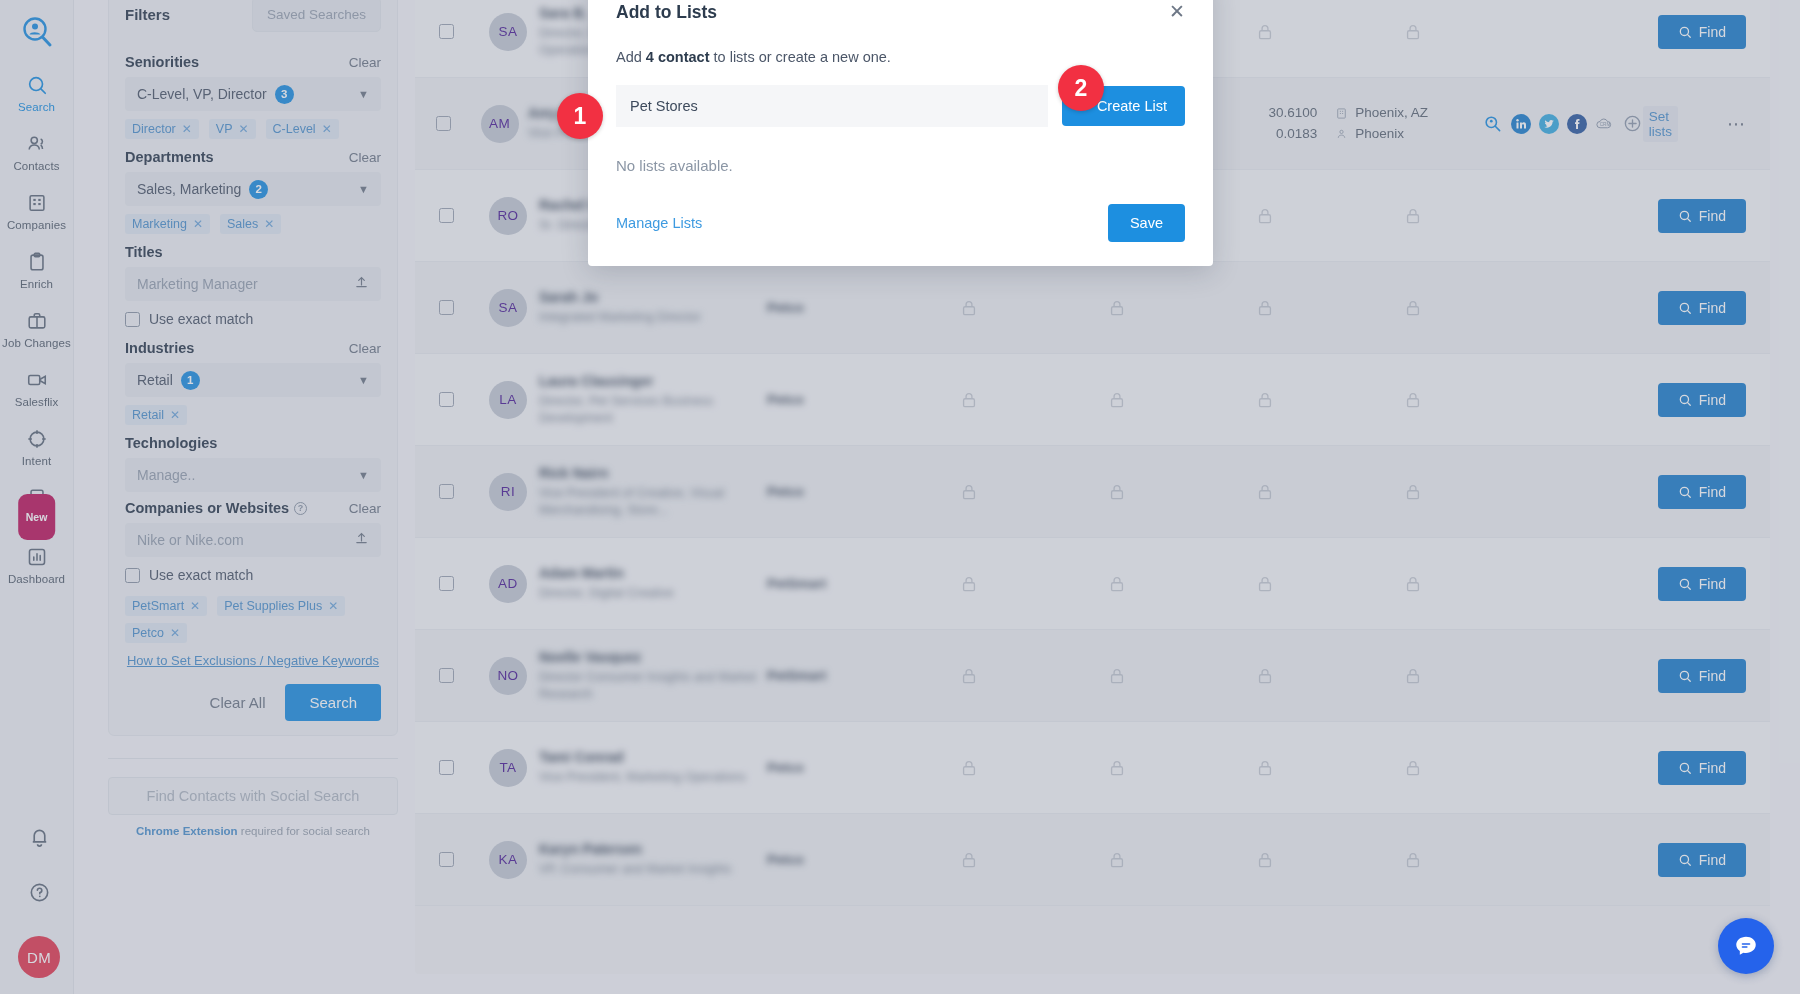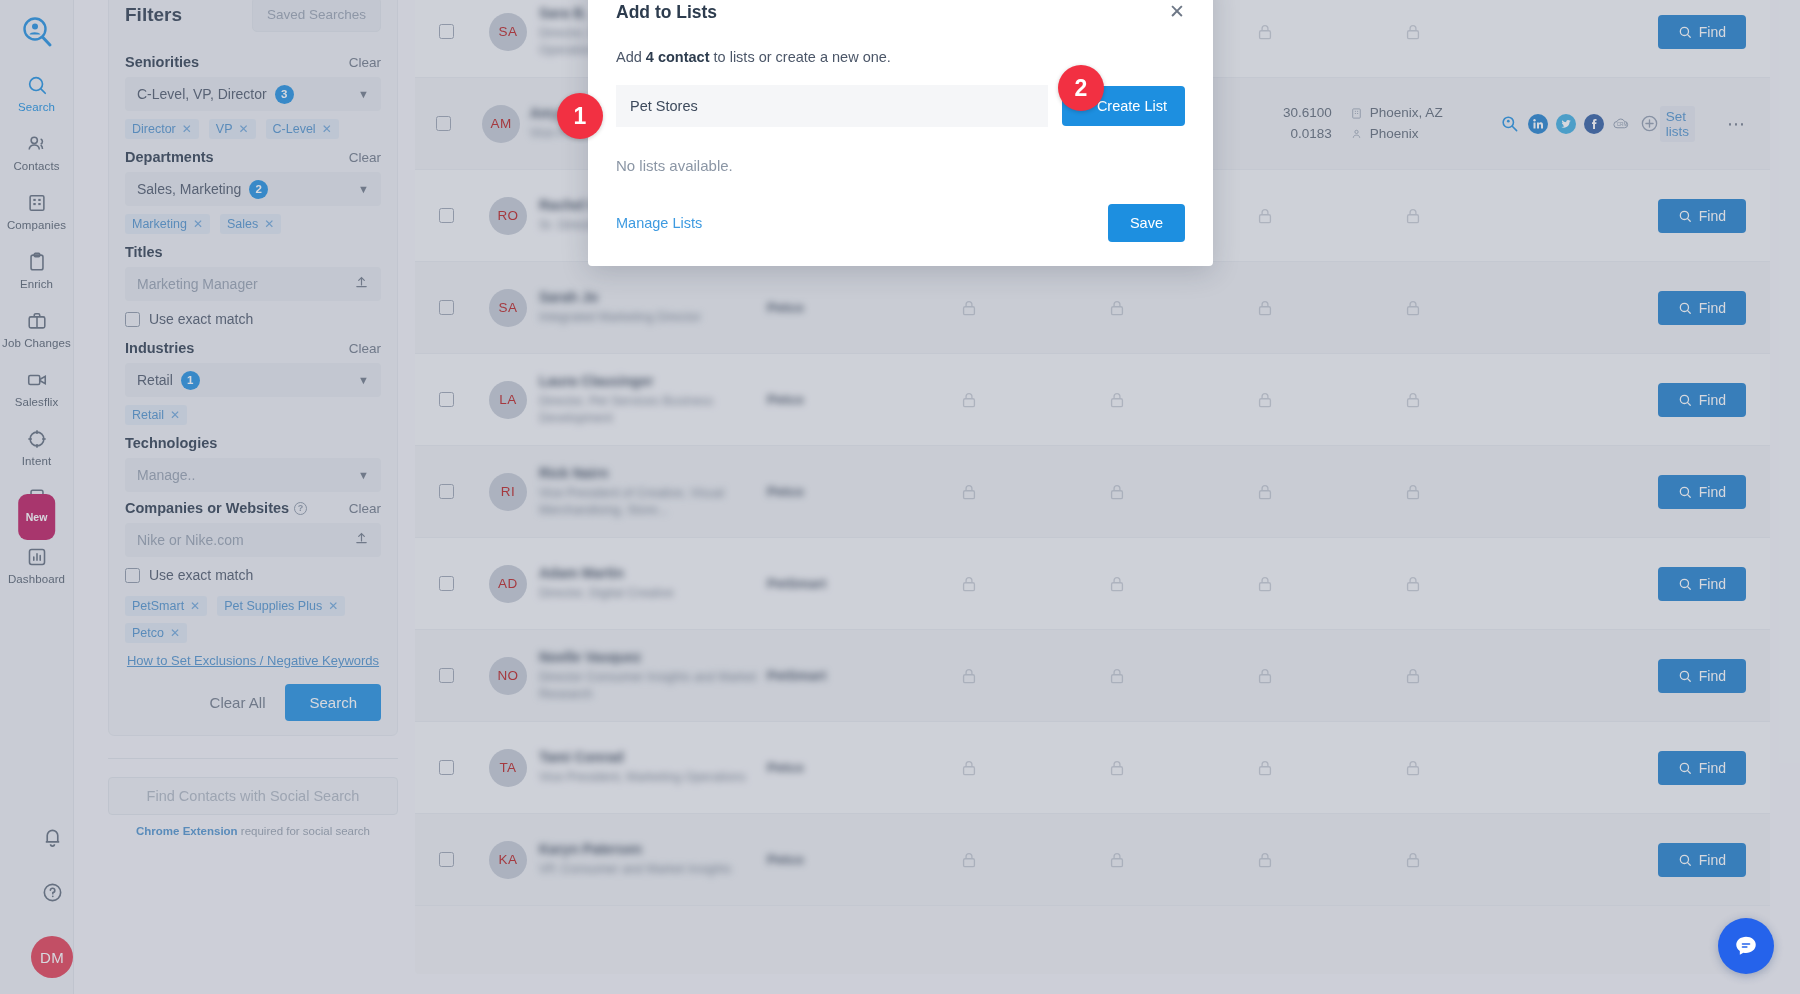--- a/index.html
+++ b/index.html
@@ -38,36 +38,36 @@
   }
   .rail-item .ico { width: 26px; height: 26px; display:flex; align-items:center; justify-content:center; color:#5f6b7a; }
   .rail-item .lbl { font-size: 11.5px; color: #55606e; letter-spacing: .1px; white-space: nowrap; }
   .rail-item.active .ico { color: #1a8fe0; }
   .rail-item.active .lbl { color: #1a8fe0; }
   .badge-new {
     position: absolute; top: -8px; left: 50%; transform: translateX(-50%);
     background: #be185d; color: #fff; font-size: 10.5px; font-weight: 600;
     border-radius: 9px; padding: 16px 8px; line-height: 14px; margin-top: 19px;
   }
-  .rail-bottom { position: absolute; bottom: 16px; left: 15px; width: 74px;
+  .rail-bottom { position: absolute; bottom: 16px; left: 2px; width: 74px;
     display: flex; flex-direction: column; align-items: center; gap: 28px; }
   .avatar-dm {
     width: 42px; height: 42px; border-radius: 50%; background: #e23b52;
     color: #fff; display:flex; align-items:center; justify-content:center;
     font-size: 15px; font-weight: 500; letter-spacing: .3px;
   }
 
   
   .filters {
     position: absolute; left: 108px; top: -20px; width: 290px;
     background: #eceef2; border: 1px solid #e3e6eb; border-radius: 6px;
     padding: 16px 16px 14px 16px;
   }
   .filters-head { display: flex; align-items: center; justify-content: space-between; margin-bottom: 22px; }
-  .filters-title { font-size: 19px; font-weight: 700; color: #2d3c4e; }
+  .filters-title { font-size: 15px; font-weight: 700; color: #2d3c4e; }
   .saved-searches {
     background: #e4e7ec; border: 1px solid #dfe3e8; color: #98a2b0;
     font-size: 13.5px; border-radius: 5px; padding: 9px 14px; cursor: pointer;
   }
   .fgroup { margin-bottom: 6px; }
   .fhead { display:flex; align-items:center; justify-content:space-between; margin-bottom: 7px; }
   .flabel { font-size: 14.5px; font-weight: 700; color: #2d3c4e; display:flex; align-items:center; gap:5px;}
   .fclear { font-size: 13.5px; color: #6d7786; cursor:pointer; }
   .fselect {
     background: #e4e7ec; border-radius: 4px; height: 34px;
@@ -134,21 +134,21 @@
     position: relative; height: 92px; display:flex; align-items:center;
     border-bottom: 1px solid #e6e8ec;
   }
   .row:nth-child(odd) { background: #f4f5f7; }
   .row:nth-child(even) { background: #eceef1; }
   .cell-check { width: 62px; display:flex; justify-content:center; }
   .rcbox { width: 15px; height: 15px; border: 1.5px solid #9aa3b0; border-radius: 2.5px; }
   .cell-av { width: 62px; display:flex; justify-content:center; }
   .av {
     width: 38px; height: 38px; border-radius: 50%; background: #c3c9d3;
-    color: #b91c1c; display:flex; align-items:center; justify-content:center;
+    color: #4c1d95; display:flex; align-items:center; justify-content:center;
     font-size: 13.5px; letter-spacing: .5px;
   }
   .cell-name { width: 228px; padding-right: 10px; filter: blur(3.6px); }
   .n-name { font-size: 14px; font-weight: 700; color: #3d4a5c; margin-bottom: 4px; }
   .n-title { font-size: 12.5px; color: #737e8d; line-height: 1.35; }
   .cell-co { width: 128px; filter: blur(3.6px); font-size: 13.5px; font-weight: 700; color: #3d4a5c; }
   .cell-lock { width: 148px; display:flex; justify-content:center; }
   .lock { width: 20px; height: 22px; opacity: .45; }
   .cell-find { flex: 1; display:flex; justify-content:flex-end; padding-right: 24px; }
   .btn-find {
@@ -614,21 +614,21 @@
                 <text x="16" y="13" font-size="7.5" fill="#8e9aab" text-anchor="middle" font-family="Liberation Sans">CRM</text>
               </svg>
             </span>
           <span class="sico">
               <svg width="19" height="19" viewBox="0 0 24 24" fill="none" stroke="#8e9aab" stroke-width="1.7">
                 <circle cx="12" cy="12" r="9"></circle>
                 <path d="M12 7.5v9M7.5 12h9" stroke-linecap="round"></path>
               </svg>
             </span>
         </div>
-        <div style="flex:1;display:flex;align-items:center;justify-content:center;gap:32px;padding-right:24px">
+        <div style="flex:1;display:flex;align-items:center;justify-content:center;gap:49px;padding-right:24px">
           <span class="setlists">Set lists</span>
           <span class="dots">⋯</span>
         </div>
       </div>
 
       <div class="row">
         <div class="cell-check">
             <span class="rcbox"></span>
           </div>
         <div class="cell-av">

